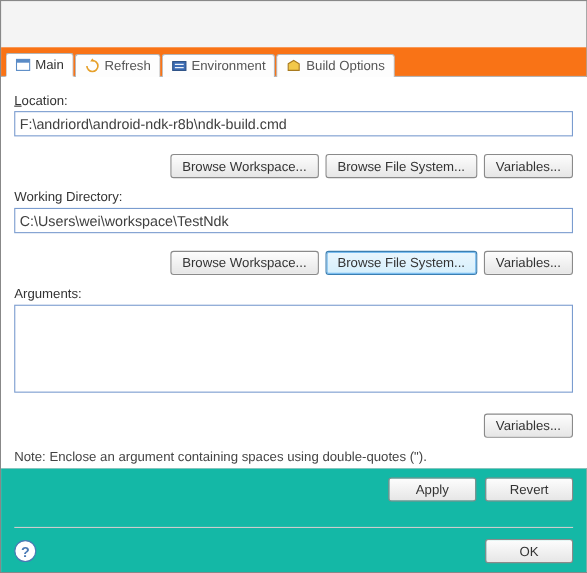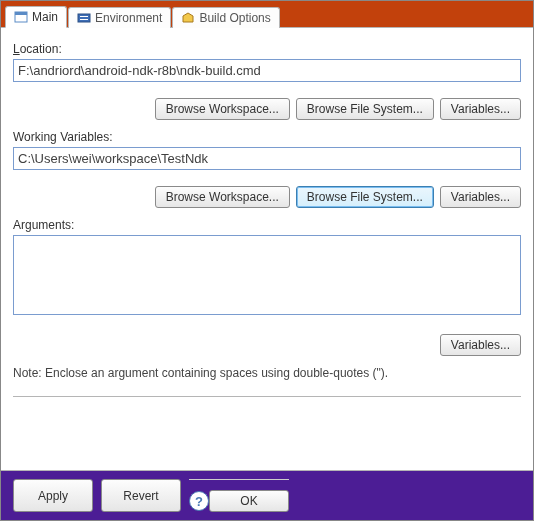--- a/index.html
+++ b/index.html
@@ -18,22 +18,23 @@
     border: 1px solid #888;
     width: 534px;
     height: 521px;
     display: flex;
     flex-direction: column;
   }
   .tabbar {
     display: flex;
     align-items: flex-end;
     padding: 4px 4px 0 4px;
-    background: #c2410c;
+    background: #f97316;
     border-bottom: 1px solid #b5b5b5;
+    margin-top: 42px;
   }
   .tab {
     display: flex;
     align-items: center;
     gap: 4px;
     padding: 3px 8px;
     border: 1px solid #b5b5b5;
     border-bottom: none;
     background: #fdfdfd;
     margin-right: 1px;
@@ -103,22 +104,23 @@
     font-size: 12px;
     padding: 3px 4px;
   }
   .note {
     margin: 6px 0 16px 0;
     color: #444;
   }
   .footer {
     padding: 8px 12px;
     display: flex;
-    gap: 8px;
-    background: #4c1d95;
+    flex-direction: column;
+    gap: 23px;
+    background: #14b8a6;
   }
   .footer-row {
     display: flex;
     justify-content: flex-end;
     gap: 8px;
   }
   .footer-bottom {
     display: flex;
     justify-content: space-between;
     align-items: center;
@@ -154,20 +156,29 @@
         <svg viewBox="0 0 14 14">
             <rect x="1" y="2" width="12" height="10" fill="#fff" stroke="#5a8bc6"></rect>
             <rect x="1" y="2" width="12" height="3" fill="#5a8bc6"></rect>
           </svg>
       </span>
       <span>Main</span>
     </div>
     <div class="tab">
       <span class="icon">
         <svg viewBox="0 0 14 14">
+            <path d="M7 2 A5 5 0 1 1 2 7" fill="none" stroke="#e6a02a" stroke-width="1.5"></path>
+            <polygon points="7,0 9,3 5,3" fill="#e6a02a"></polygon>
+          </svg>
+      </span>
+      <span>Refresh</span>
+    </div>
+    <div class="tab">
+      <span class="icon">
+        <svg viewBox="0 0 14 14">
             <rect x="1" y="3" width="12" height="8" fill="#3d6db5" stroke="#2a4f84"></rect>
             <rect x="3" y="5" width="8" height="1" fill="#fff"></rect>
             <rect x="3" y="8" width="8" height="1" fill="#fff"></rect>
           </svg>
       </span>
       <span>Environment</span>
     </div>
     <div class="tab">
       <span class="icon">
         <svg viewBox="0 0 14 14">
@@ -183,21 +194,21 @@
     <div class="field-label">
       <span class="underline-letter">L</span><span></span><span>ocation:</span>
     </div>
     <input type="text" class="text-input" value="F:\andriord\android-ndk-r8b\ndk-build.cmd" style="">
     <div class="btn-row">
       <button class="btn">Browse Workspace...</button>
       <button class="btn">Browse File System...</button>
       <button class="btn">Variables...</button>
     </div>
 
-    <div class="field-label">Working Variables:</div>
+    <div class="field-label">Working Directory:</div>
     <input type="text" class="text-input" value="C:\Users\wei\workspace\TestNdk" style="">
     <div class="btn-row">
       <button class="btn">Browse Workspace...</button>
       <button class="btn focused">Browse File System...</button>
       <button class="btn">Variables...</button>
     </div>
 
     <div class="field-label">Arguments:</div>
     <textarea class="textarea" style=""></textarea>
     <div class="btn-row">

